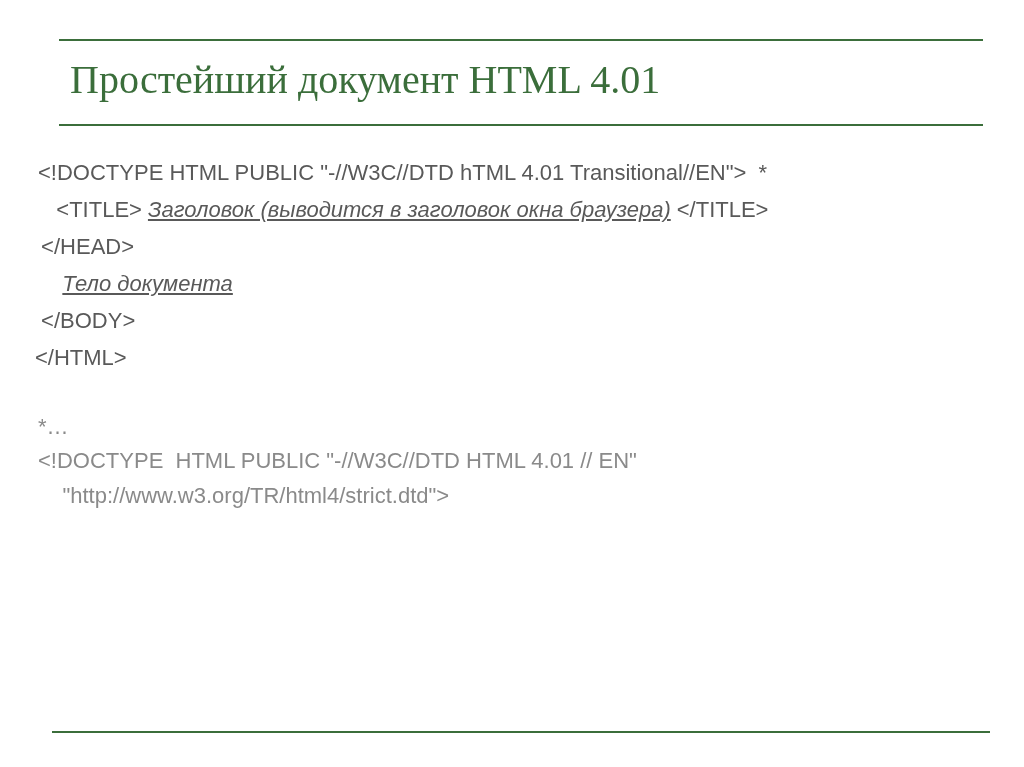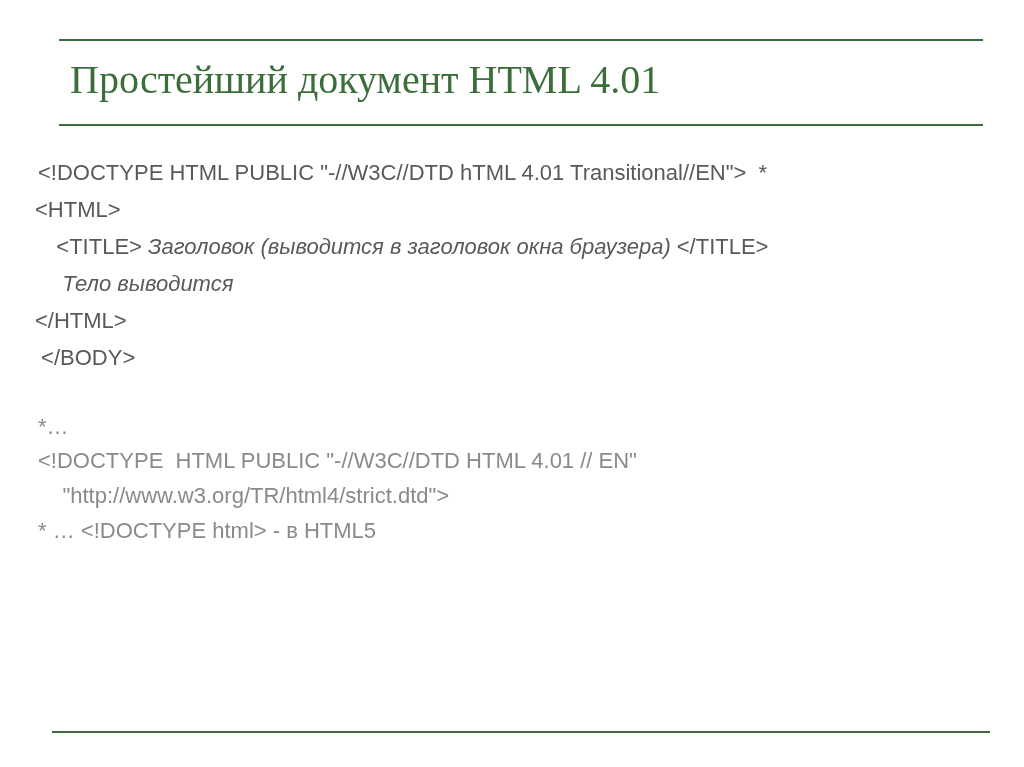--- a/index.html
+++ b/index.html
@@ -39,20 +39,21 @@
       font-size: 22px;
       line-height: 1.55;
       color: #595959;
     }
     .code-line {
       white-space: pre;
       font-family: Arial, sans-serif;
     }
     .italic {
       font-style: italic;
+      text-decoration: underline;
     }
     .asterisk {
       color: #595959;
     }
     .footer-note {
       margin-top: 35px;
       font-size: 22px;
       color: #8a8a8a;
       line-height: 1.45;
     }
@@ -71,28 +72,27 @@
 </head>
 <body>
 
 <div class="slide">
   <div class="title-box">
     <h1 class="title">Простейший документ HTML 4.01</h1>
   </div>
 
   <div class="content">
     <div class="code-line"><span>&lt;!DOCTYPE HTML PUBLIC "-//W3C//DTD hTML 4.01 Transitional//EN"&gt;</span><span class="asterisk"> *</span></div>
-    <div class="code-line">&lt;HTML&gt;</div>
     <div class="code-line"><span>   &lt;TITLE&gt;</span><span class="italic">Заголовок (выводится в заголовок окна браузера)</span><span>&lt;/TITLE&gt;</span></div>
-    <div class="code-line"><span>   </span><span class="italic">Тело выводится</span></div>
+    <div class="code-line"> &lt;/HEAD&gt;</div>
+    <div class="code-line"><span>   </span><span class="italic">Тело документа</span></div>
+    <div class="code-line"> &lt;/BODY&gt;</div>
     <div class="code-line">&lt;/HTML&gt;</div>
-    <div class="code-line"> &lt;/BODY&gt;</div>
 
     <div class="footer-note">
       <div class="footer-line">*…</div>
       <div class="footer-line">&lt;!DOCTYPE  HTML PUBLIC "-//W3C//DTD HTML 4.01 // EN"</div>
       <div class="footer-line">    "http://www.w3.org/TR/html4/strict.dtd"&gt;</div>
-      <div class="footer-line">* … &lt;!DOCTYPE html&gt; - в HTML5</div>
     </div>
   </div>
 
   <div class="bottom-line"></div>
 </div>
 
 </body></html>

